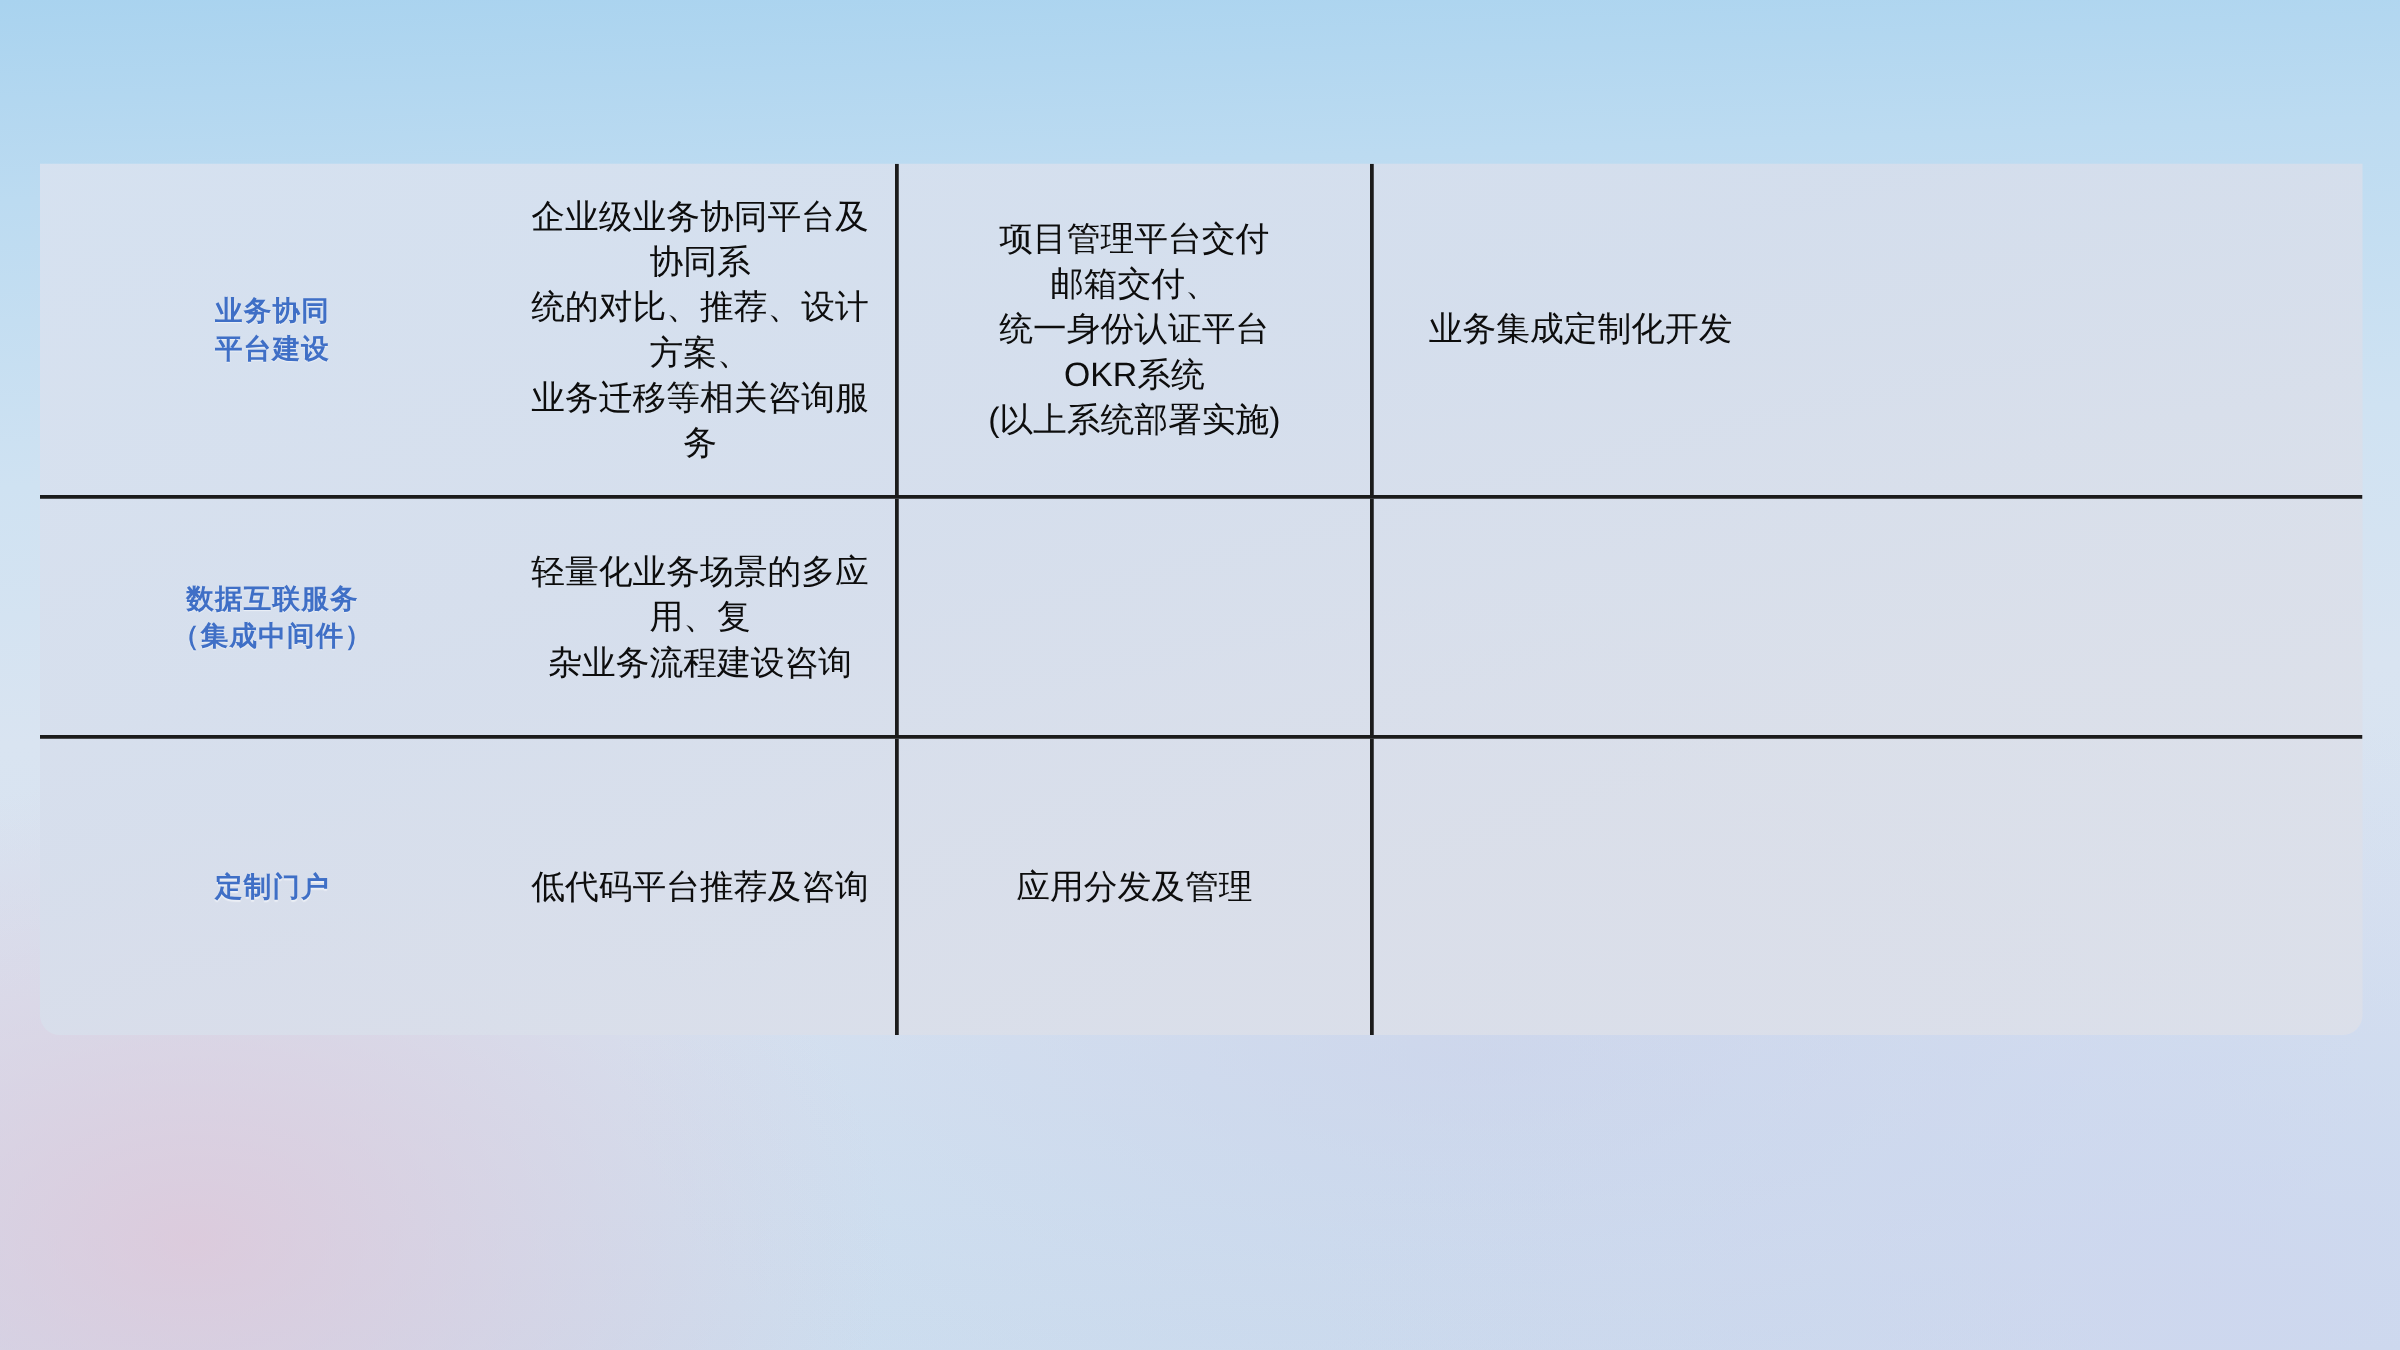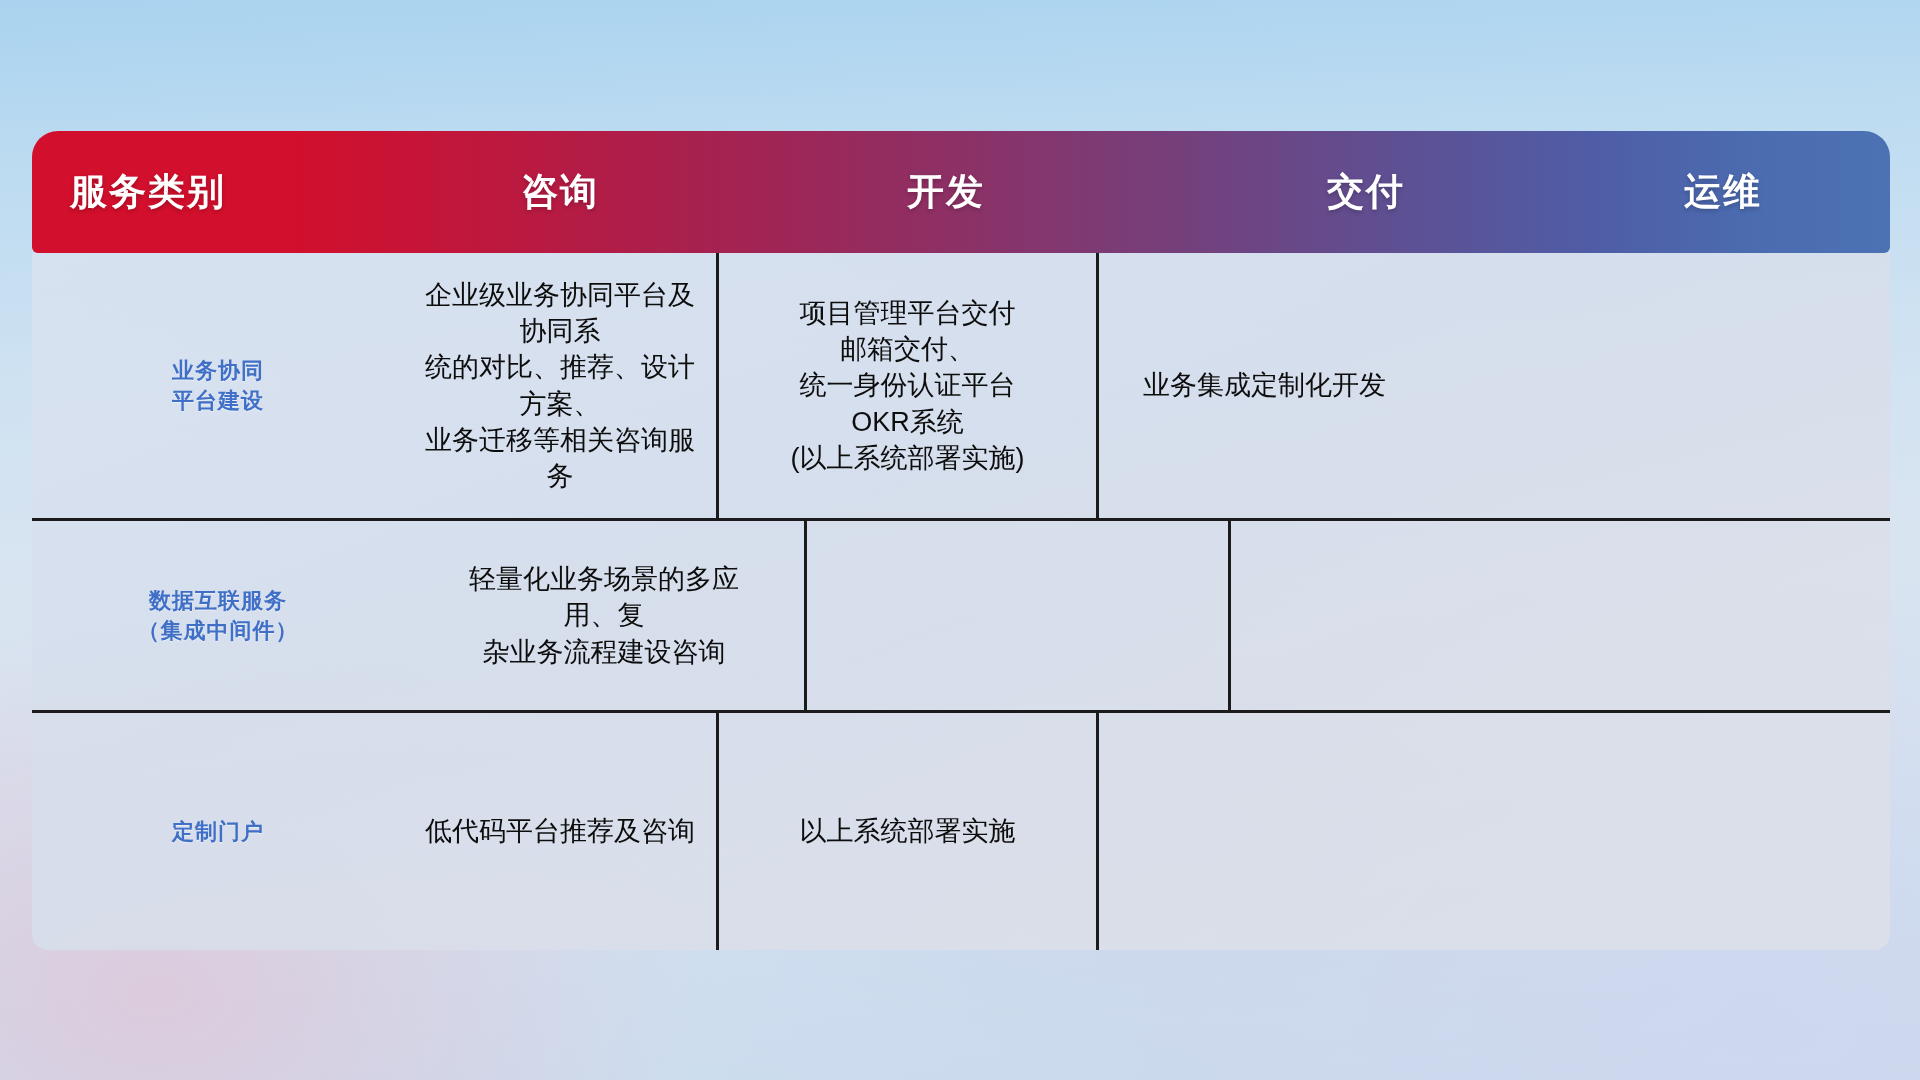--- a/index.html
+++ b/index.html
@@ -103,37 +103,30 @@
 
   
   .c0 { width: 372px; }
   .c1 { width: 312px; }
   .c2 { width: 460px; }
   .c3 { width: 380px; }
   .c4 { width: 334px; }
 
   
   .r0 { height: 265px; }
-  .r1 { height: 192px; gap: 44px; }
+  .r1 { height: 192px; }
   .r2 { height: 240px; }
 </style>
 </head>
 <body>
 
 <div id="stage">
 
   <div class="table-wrap">
 
-    <div class="thead">
-      <div class="th th-cat c0">服务类别</div>
-      <div class="th c1">咨询</div>
-      <div class="th c2">开发</div>
-      <div class="th c3">交付</div>
-      <div class="th c4">运维</div>
-    </div>
 
     <div class="tbody">
 
       <div class="tr r0">
         <div class="td td-cat c0">业务协同
 平台建设</div>
         <div class="td c1">企业级业务协同平台及协同系
 统的对比、推荐、设计方案、
 业务迁移等相关咨询服务</div>
         <div class="td divider c3">项目管理平台交付
@@ -149,20 +142,20 @@
 （集成中间件）</div>
         <div class="td c1">轻量化业务场景的多应用、复
 杂业务流程建设咨询</div>
         <div class="td divider c3"></div>
         <div class="td divider c4"></div>
       </div>
 
       <div class="tr r2">
         <div class="td td-cat c0">定制门户</div>
         <div class="td c1">低代码平台推荐及咨询</div>
-        <div class="td divider c3">以上系统部署实施</div>
+        <div class="td divider c3">应用分发及管理</div>
         <div class="td divider c4"></div>
       </div>
 
     </div>
   </div>
 
 </div>
 
 </body></html>

